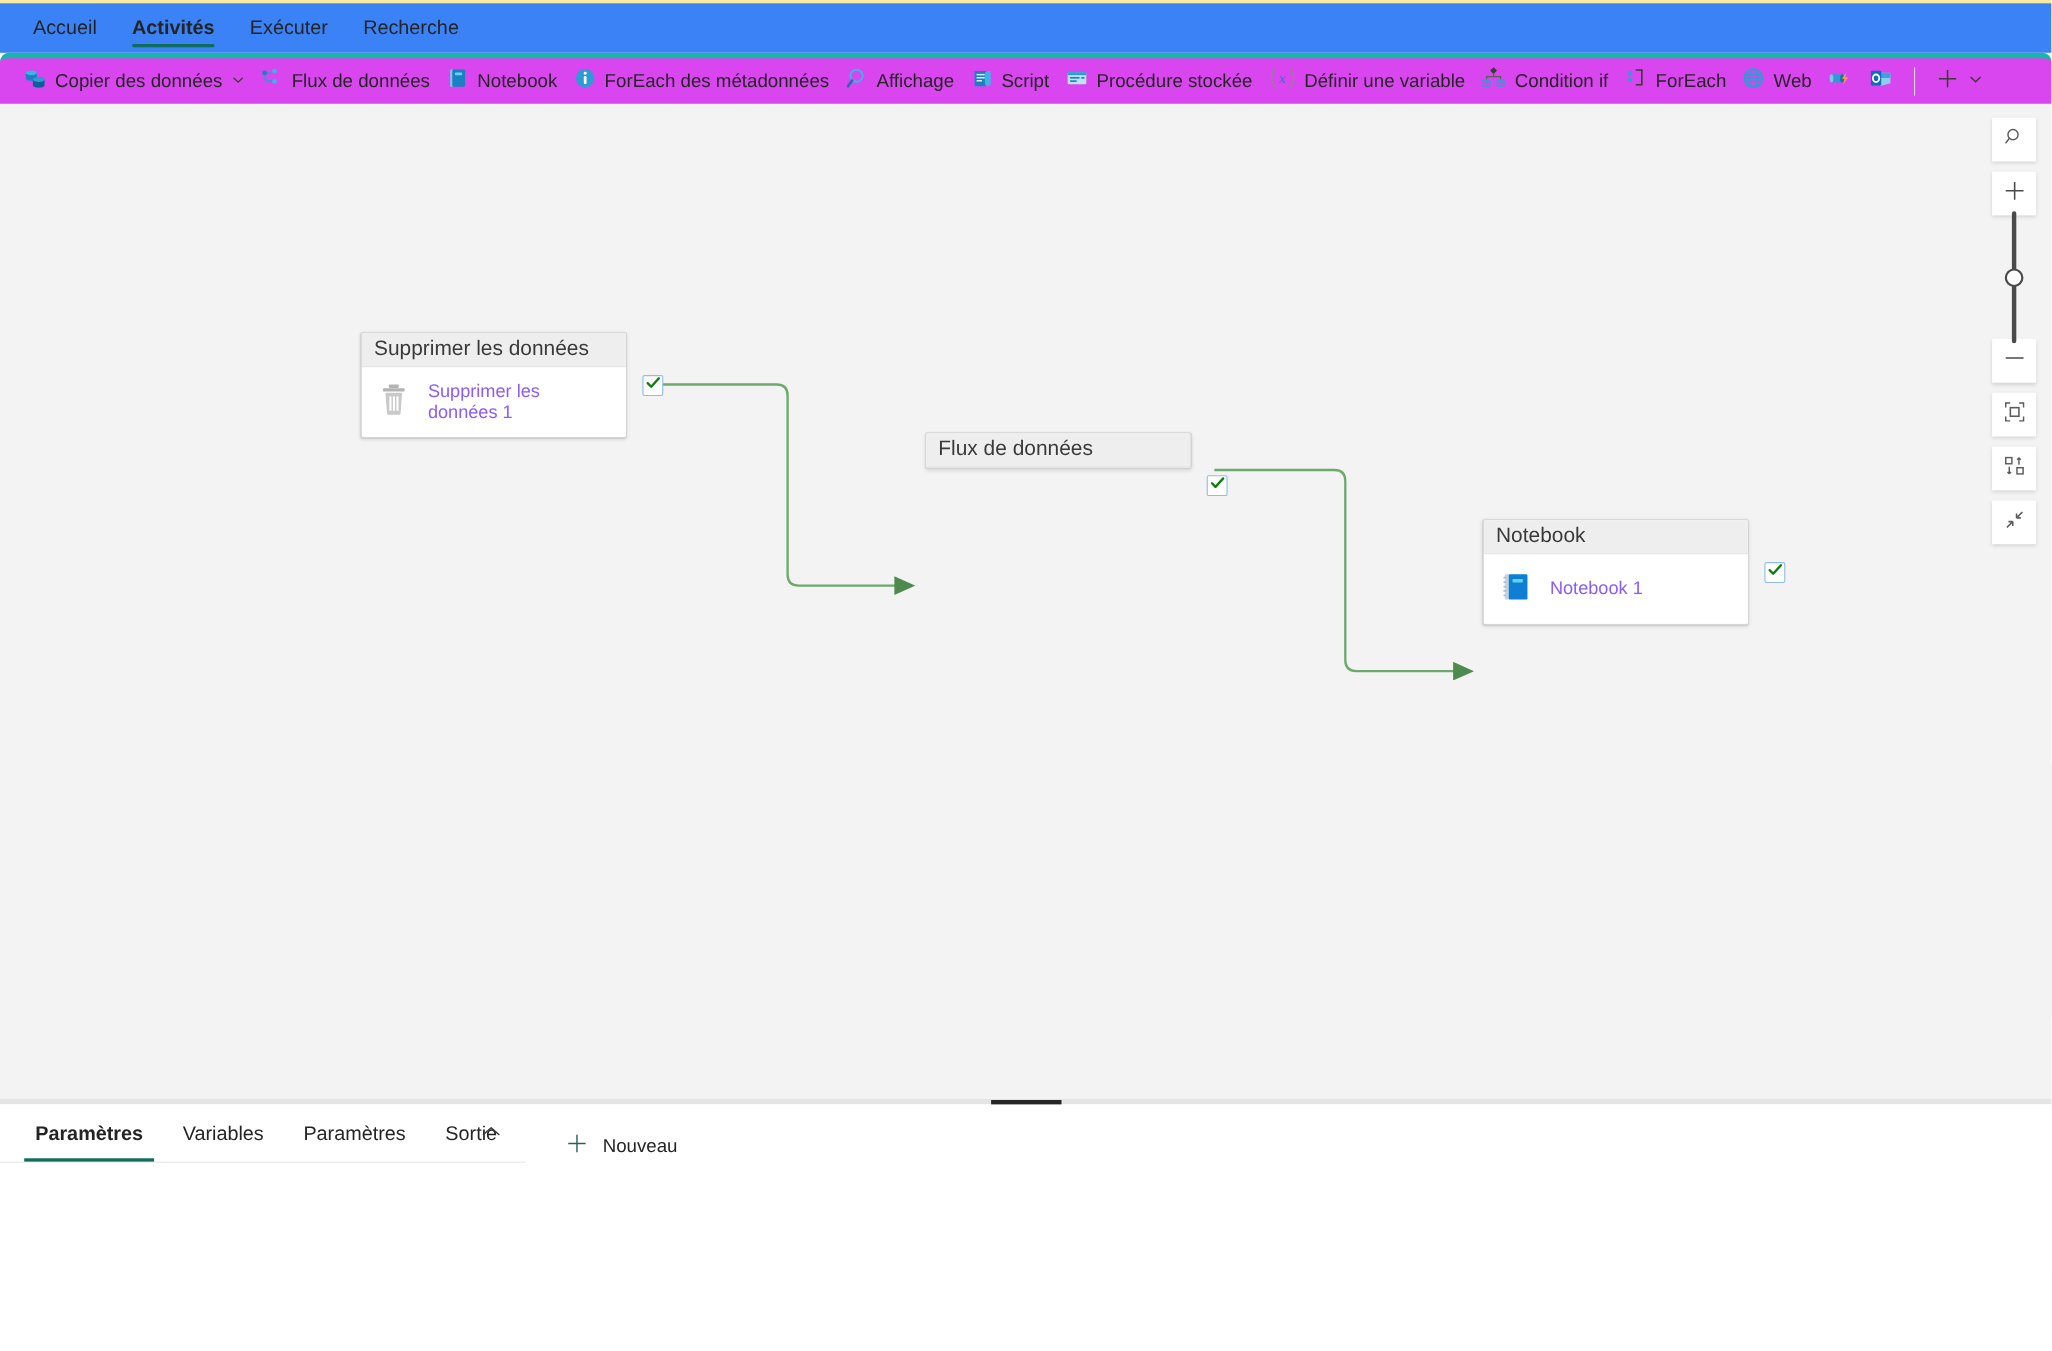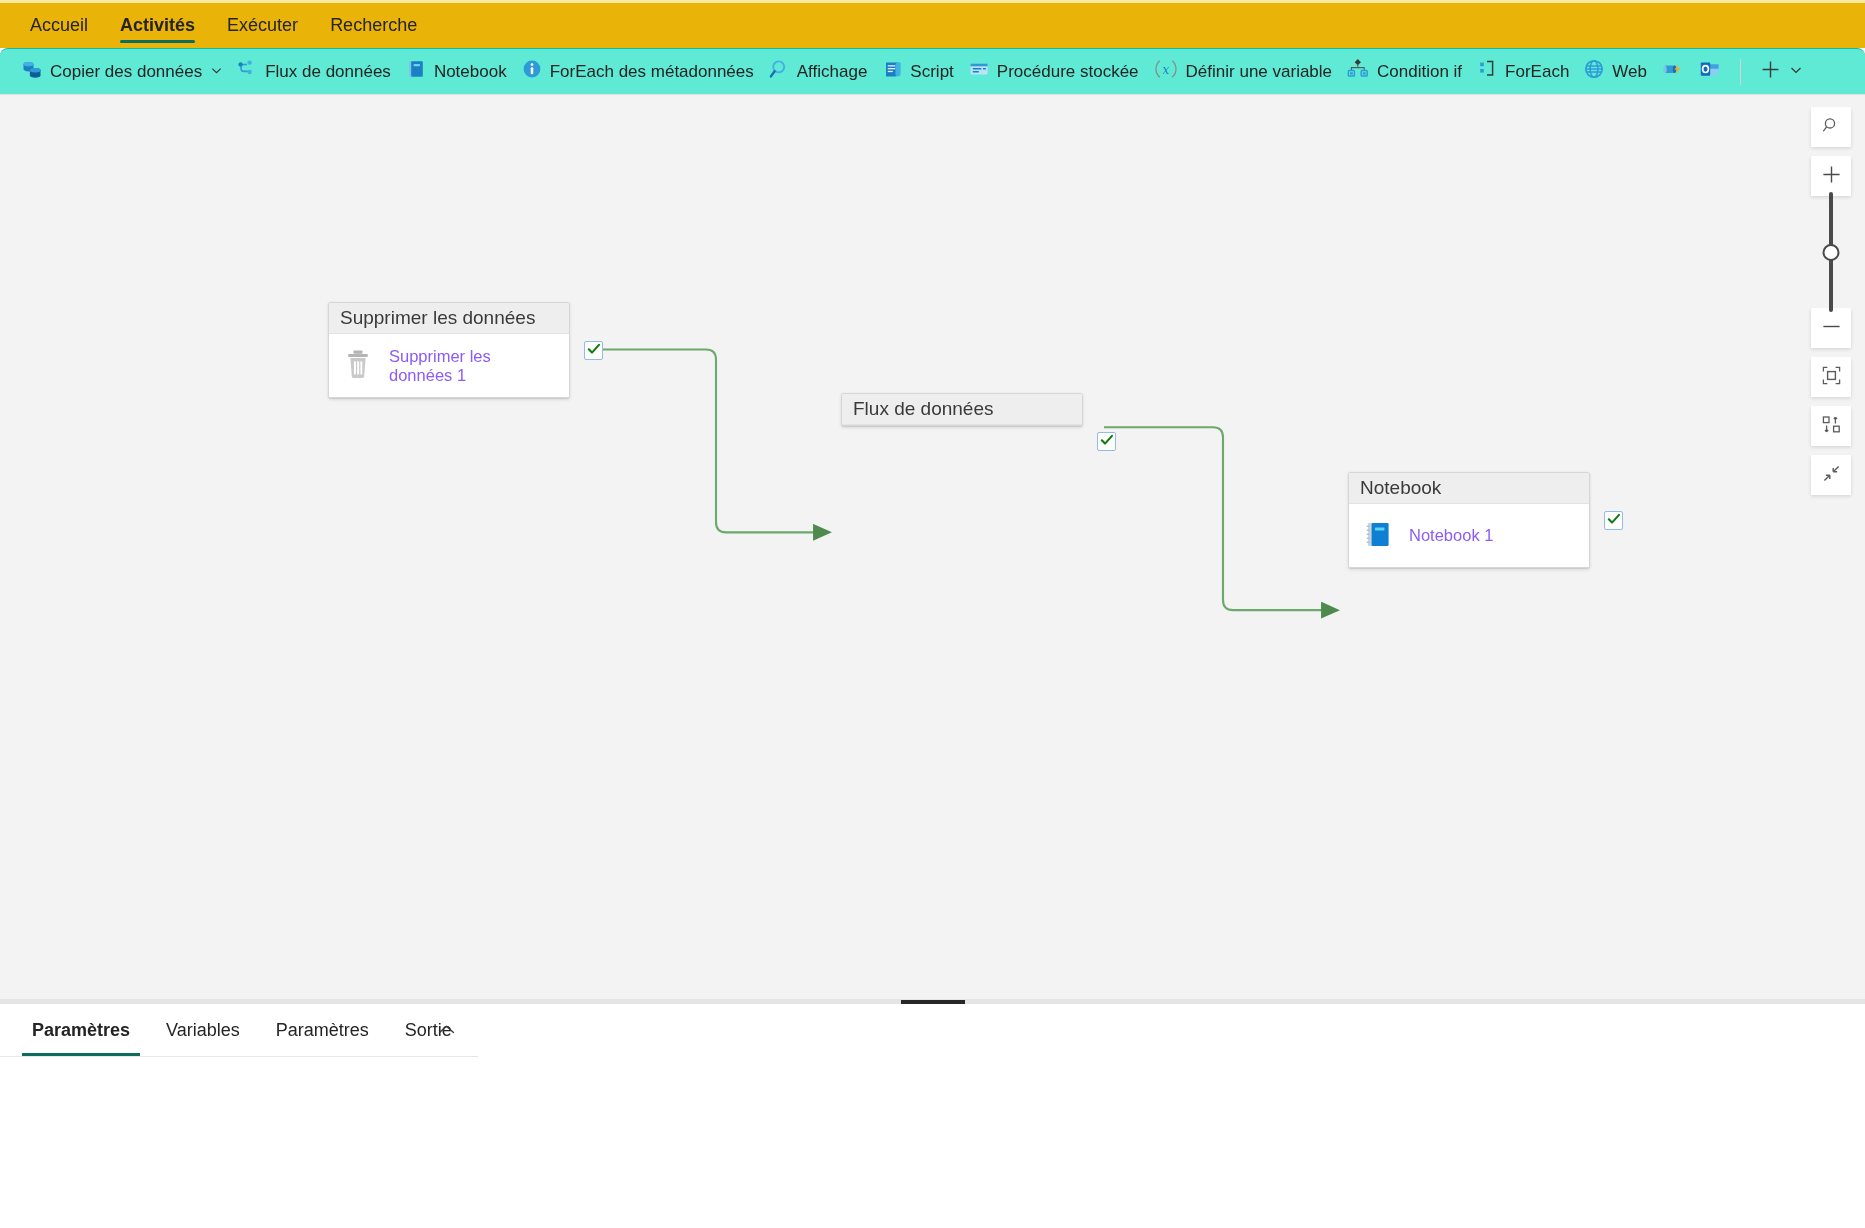--- a/index.html
+++ b/index.html
@@ -16,21 +16,21 @@
   
   .top-rule { height: 3px; background: #f7e9a0; flex: 0 0 auto; }
 
   
   .ribbon-tabs {
     flex: 0 0 auto;
     height: 45px;
     display: flex;
     align-items: stretch;
     padding-left: 14px;
-    background: #eab308;
+    background: #3b82f6;
   }
   .rtab {
     position: relative;
     display: flex; align-items: center;
     padding: 0 16px;
     font-size: 18px;
     color: #242424;
     cursor: pointer;
     white-space: nowrap;
   }
@@ -40,22 +40,22 @@
     position: absolute;
     left: 16px; right: 16px; bottom: 5px;
     height: 3px; background: #0f6b5c;
     border-radius: 2px;
   }
 
   
   .cmdbar {
     flex: 0 0 auto;
     height: 47px;
-    background: #5eead4;
-    border-top: 1px solid #14b8a6;
+    background: #d946ef;
+    border-top: 5px solid #14b8a6;
     border-bottom: 1px solid #e1dfdd;
     display: flex;
     align-items: center;
     padding: 0 8px 0 14px;
     overflow: hidden;
     border-top-left-radius: 8px;
     border-top-right-radius: 8px;
   }
   .cmd {
     display: flex; align-items: center;
@@ -588,15 +588,25 @@
 
       <div class="collapse-btn">
         <span>
           <svg width="19" height="13" viewBox="0 0 19 13">
               <path d="M2.5 9.4L9.5 3.2 16.5 9.4" fill="none" stroke="#3b3a39" stroke-width="1.4" stroke-linecap="round" stroke-linejoin="round"></path>
             </svg>
         </span>
       </div>
     </div>
 
+    <div class="panel-body">
+      <div class="newbtn">
+        <span class="ico">
+          <svg width="21" height="21" viewBox="0 0 21 21">
+              <path d="M10.5 2.6v15.8M2.6 10.5h15.8" stroke="#2b5f59" stroke-width="1.3"></path>
+            </svg>
+        </span>
+        <span>Nouveau</span>
+      </div>
+    </div>
   </div>
 
 </div>
 
 </body></html>

